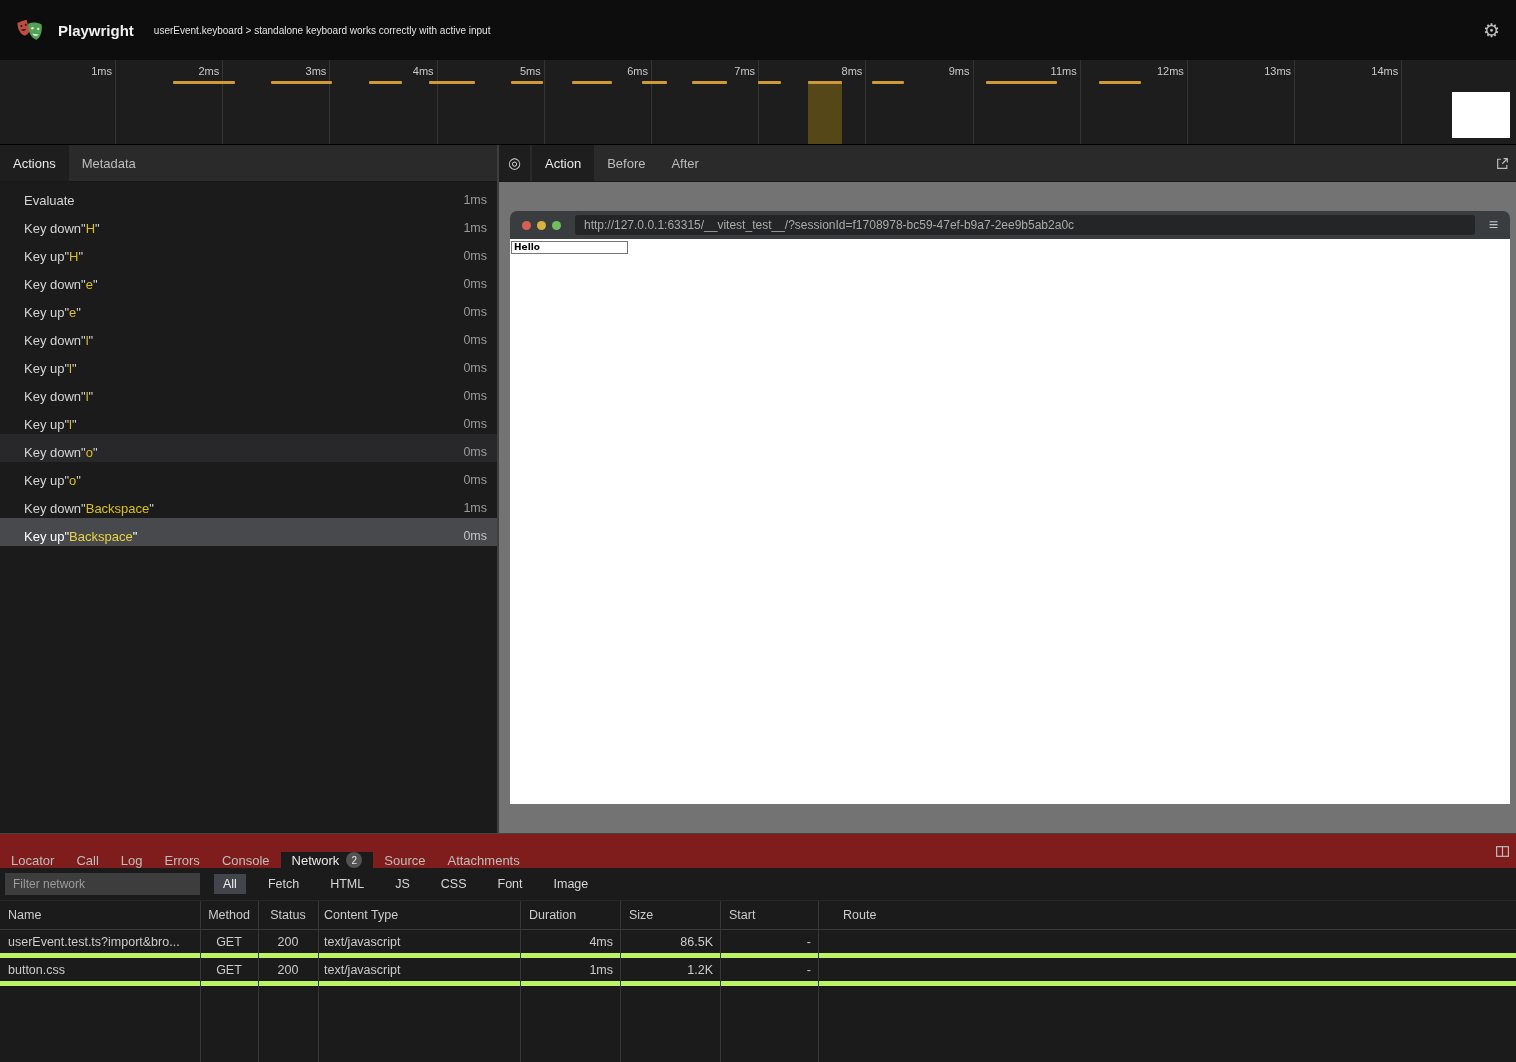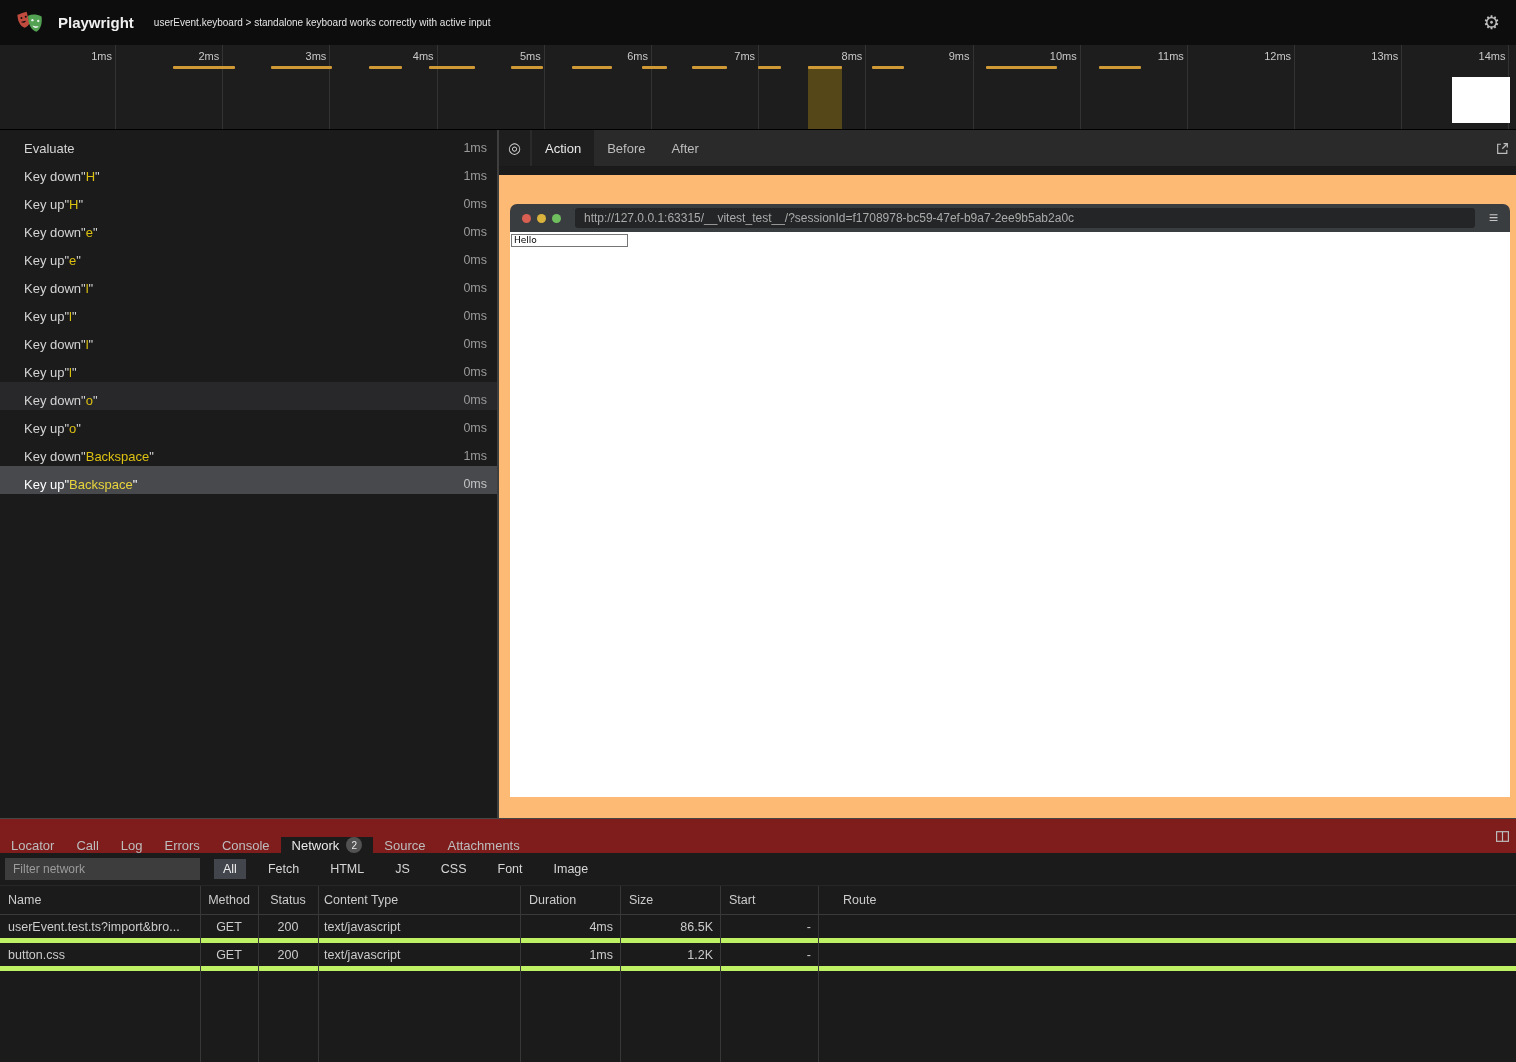--- a/index.html
+++ b/index.html
@@ -1,20 +1,20 @@
 <!DOCTYPE html>
 <html><head>
 <meta charset="utf-8">
 <style>
   * { margin:0; padding:0; box-sizing:border-box; }
   html,body { width:1516px; height:1062px; background:#1b1b1b; overflow:hidden;
               font-family:"Liberation Sans", sans-serif; }
 
   
-  .header { height:45px; background:#0d0d0d; display:flex; align-items:center; padding:0 16px; }
+  .header { height:60px; background:#0d0d0d; display:flex; align-items:center; padding:0 16px; }
   .logo { width:27px; height:25px; flex:0 0 auto; }
   .app-name { margin-left:15px; font-size:15px; font-weight:bold; color:#f0f0f0; }
   .trace-title { margin-left:20px; font-size:10px; color:#e4e4e4; }
   .gear { margin-left:auto; font-size:19px; color:#bdbdbd; cursor:pointer; line-height:1; }
 
   
   .timeline { position:relative; height:85px; background:#1d1d1d; border-bottom:1px solid #000; }
   .tl-cells { position:absolute; inset:0; display:flex; }
   .tl-cell { border-right:1px solid #333; height:100%; }
   .tl-cell.first { width:116px; }
@@ -43,37 +43,37 @@
   .action-row { height:28px; display:flex; align-items:center; padding:8px 10px 0 24px;
                 font-size:13px; color:#d4d4d4; cursor:pointer; }
   .action-row.hover { background:#28282b; }
   .action-row.selected { background:#47494d; color:#ffffff; }
   .action-row .key { color:#dcc012; }
   .action-row.selected .key { color:#e8d43c; }
   .action-row .dur { margin-left:auto; color:#9a9a9a; font-size:12.5px; }
   .action-row.selected .dur { color:#c2c2c2; }
 
   
-  .right-content { flex:1; background:#fdba74; position:relative;margin-top:8px; }
+  .right-content { flex:1; background:#737373; position:relative; }
   .browser { position:absolute; left:11px; top:29px; width:1000px; }
   .chrome { height:28px; background:#3a3d40; border-radius:7px 7px 0 0;
             display:flex; align-items:center; padding:0 12px; }
   .dot { width:9px; height:9px; border-radius:50%; margin-right:6px; flex:0 0 auto; }
   .dot.red { background:#d95f52; }
   .dot.yellow { background:#d9b33c; }
   .dot.green { background:#6fbf5e; }
   .urlbar { flex:1; height:20px; background:#242526; border-radius:3px; margin:0 14px 0 8px;
             display:flex; align-items:center; padding:0 9px; font-size:12px; color:#aaaaaa;
             white-space:nowrap; overflow:hidden; }
   .menu-icon { color:#c6c6c6; font-size:16px; line-height:1; cursor:pointer; }
   .page { height:565px; background:#ffffff; position:relative; }
   .page-input { position:absolute; left:1px; top:2px; width:117px; height:13px;
                 border:1px solid #767676; background:#fff; color:#000;
                 font-size:9px; line-height:11px; padding:0 2px;
-                font-family:"DejaVu Sans", sans-serif; }
+                font-family:"DejaVu Sans", sans-serif;font-weight:bold; }
 
   
   .bottom { height:244px; border-top:1px solid #454545; background:#1b1b1b;
             display:flex; flex-direction:column; }
   .btabs { height:34px; background:#7f1d1d; display:flex; align-items:flex-end;
            font-size:13px; color:#bdbdbd; position:relative; }
   .btab { display:flex; align-items:center; padding:0 11px; cursor:pointer; }
   .btab.active { background:#1b1b1b; color:#e9e9e9; }
   .badge { display:inline-flex; align-items:center; justify-content:center; width:16px; height:16px;
            border-radius:50%; background:#525252; color:#e8e8e8; font-size:10px; margin-left:7px; }
@@ -146,23 +146,20 @@
     <div class="tl-cell std">
         <span class="tl-label">7ms</span>
       </div>
     <div class="tl-cell std">
         <span class="tl-label">8ms</span>
       </div>
     <div class="tl-cell std">
         <span class="tl-label">9ms</span>
       </div>
     <div class="tl-cell std">
-        <span class="tl-label">10ms</span>
-      </div>
-    <div class="tl-cell std">
         <span class="tl-label">11ms</span>
       </div>
     <div class="tl-cell std">
         <span class="tl-label">12ms</span>
       </div>
     <div class="tl-cell std">
         <span class="tl-label">13ms</span>
       </div>
     <div class="tl-cell std">
         <span class="tl-label">14ms</span>
@@ -183,20 +180,28 @@
       <div class="tick" style="left: 872px; width: 32px;"></div>
       <div class="tick" style="left: 986px; width: 71px;"></div>
       <div class="tick" style="left: 1099px; width: 42px;"></div>
     </div>
   <div class="film-thumb"></div>
 </div>
 
 <div class="main">
 
   <div class="left-panel">
+    <div class="tabbar">
+      <div class="tab active">
+          <span>Actions</span>
+        </div>
+      <div class="tab">
+          <span>Metadata</span>
+        </div>
+    </div>
     <div class="action-list">
       <div class="action-row">
           <span>Evaluate</span>
           <span></span>
           <span class="key"></span>
           <span></span>
           <span class="dur">1ms</span>
         </div>
       <div class="action-row">
           <span>Key down </span>

